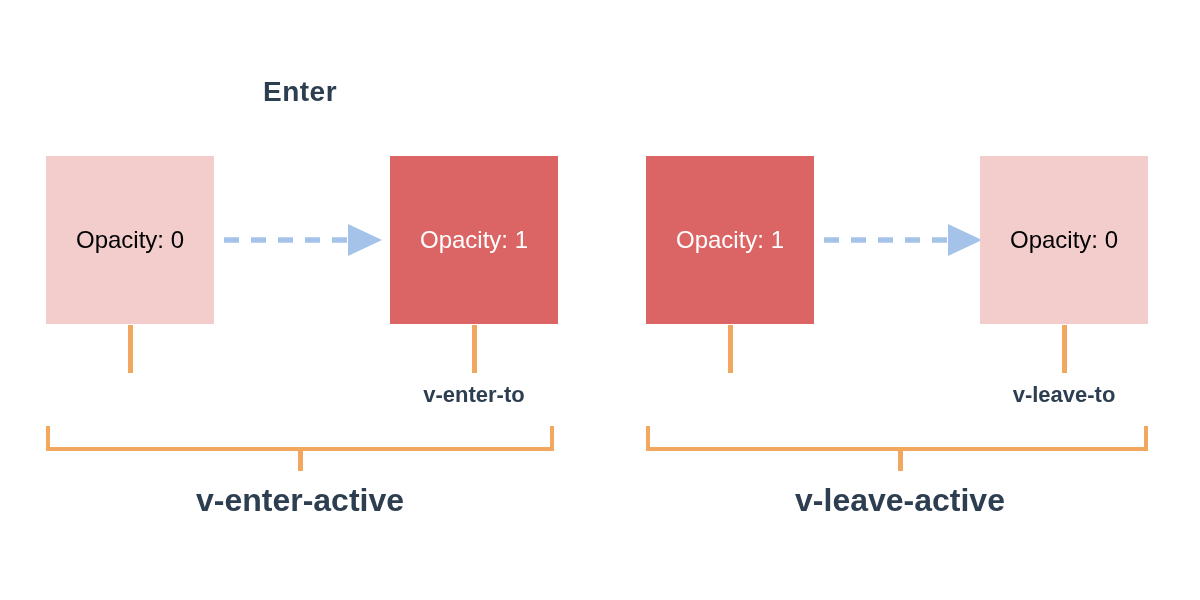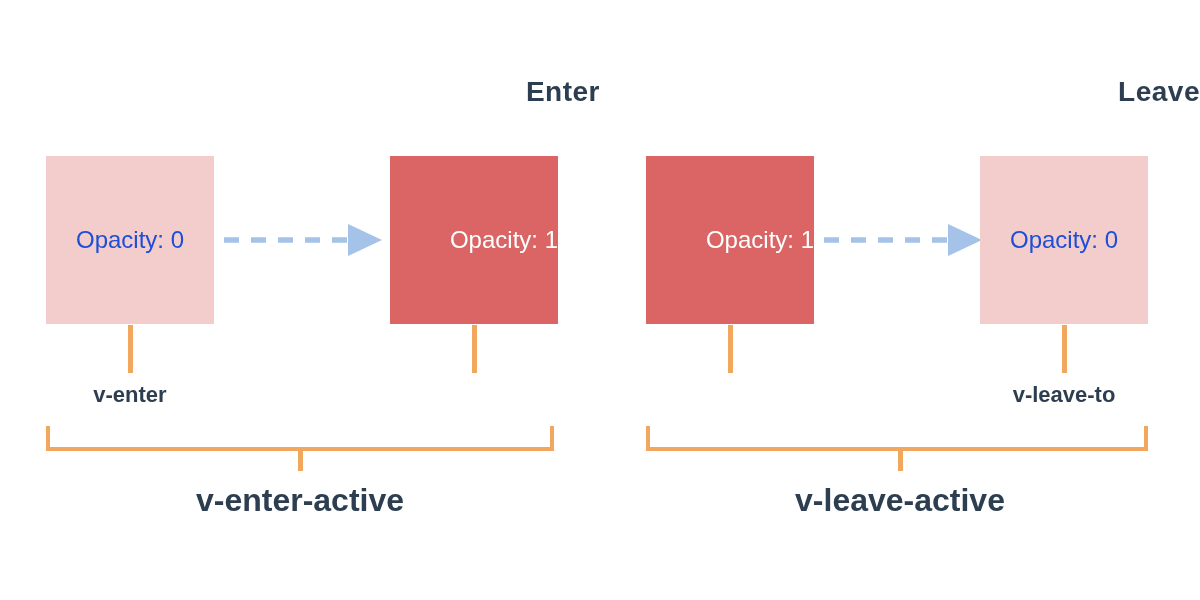--- a/index.html
+++ b/index.html
@@ -8,35 +8,35 @@
     background: #ffffff; overflow: hidden;
     font-family: "Liberation Sans", sans-serif;
     color: #2c3e50;
   }
   .group { position: absolute; top: 0; width: 600px; height: 600px; }
   .group[data-side="left"]  { left: 0; }
   .group[data-side="right"] { left: 600px; }
 
   .title {
     position: absolute; top: 76px; left: 0; right: 0;
-    text-align: right; font-size: 28px; font-weight: 700;
+    text-align: center; font-size: 28px; font-weight: 700;
     letter-spacing: 0.5px;
   }
 
   .box {
     position: absolute; top: 156px; width: 168px; height: 168px;
     display: flex; align-items: center; justify-content: center;
     font-size: 24px;
   }
   .box.start { left: 46px; }
   .box.end   { left: 390px; }
   .group[data-side="right"] .box.end { left: 380px; }
 
-  .box[data-variant="pink"] { background: #f3cccc; color: #1d4ed8; font-weight: 400; }
-  .box[data-variant="red"]  { background: #db6565; color: #ffffff; font-weight: 500; justify-content: flex-end; }
+  .box[data-variant="pink"] { background: #f3cccc; color: #000000; font-weight: 400; }
+  .box[data-variant="red"]  { background: #db6565; color: #ffffff; font-weight: 500; }
 
   .arrow { position: absolute; left: 224px; top: 222px; width: 160px; height: 36px; }
   .arrow line    { stroke: #a5c3e8; stroke-width: 5.5; }
   .arrow polygon { fill: #a5c3e8; }
 
   .stem {
     position: absolute; top: 325px; width: 5px; height: 48px;
     background: #f2a75f;
   }
   .stem.start { left: 128px; }
@@ -87,30 +87,29 @@
       <polygon points="124,2 124,34 158,18"></polygon>
     </svg>
 
     <div class="box end" data-variant="red">
       <span>Opacity: 1</span>
     </div>
 
     <div class="stem start"></div>
     <div class="stem end"></div>
 
-    <div class="box-label start">v-enter</div>
+    <div class="box-label end">v-enter-to</div>
 
     <div class="bracket"></div>
     <div class="bracket-stem"></div>
 
     <div class="active-label">v-enter-active</div>
   </div>
 
   <div class="group" data-side="right">
-    <div class="title">Leave</div>
 
     <div class="box start" data-variant="red">
       <span>Opacity: 1</span>
     </div>
 
     <svg class="arrow" viewBox="0 0 160 36">
       <line x1="0" y1="18" x2="124" y2="18" stroke-dasharray="15 12"></line>
       <polygon points="124,2 124,34 158,18"></polygon>
     </svg>
 

